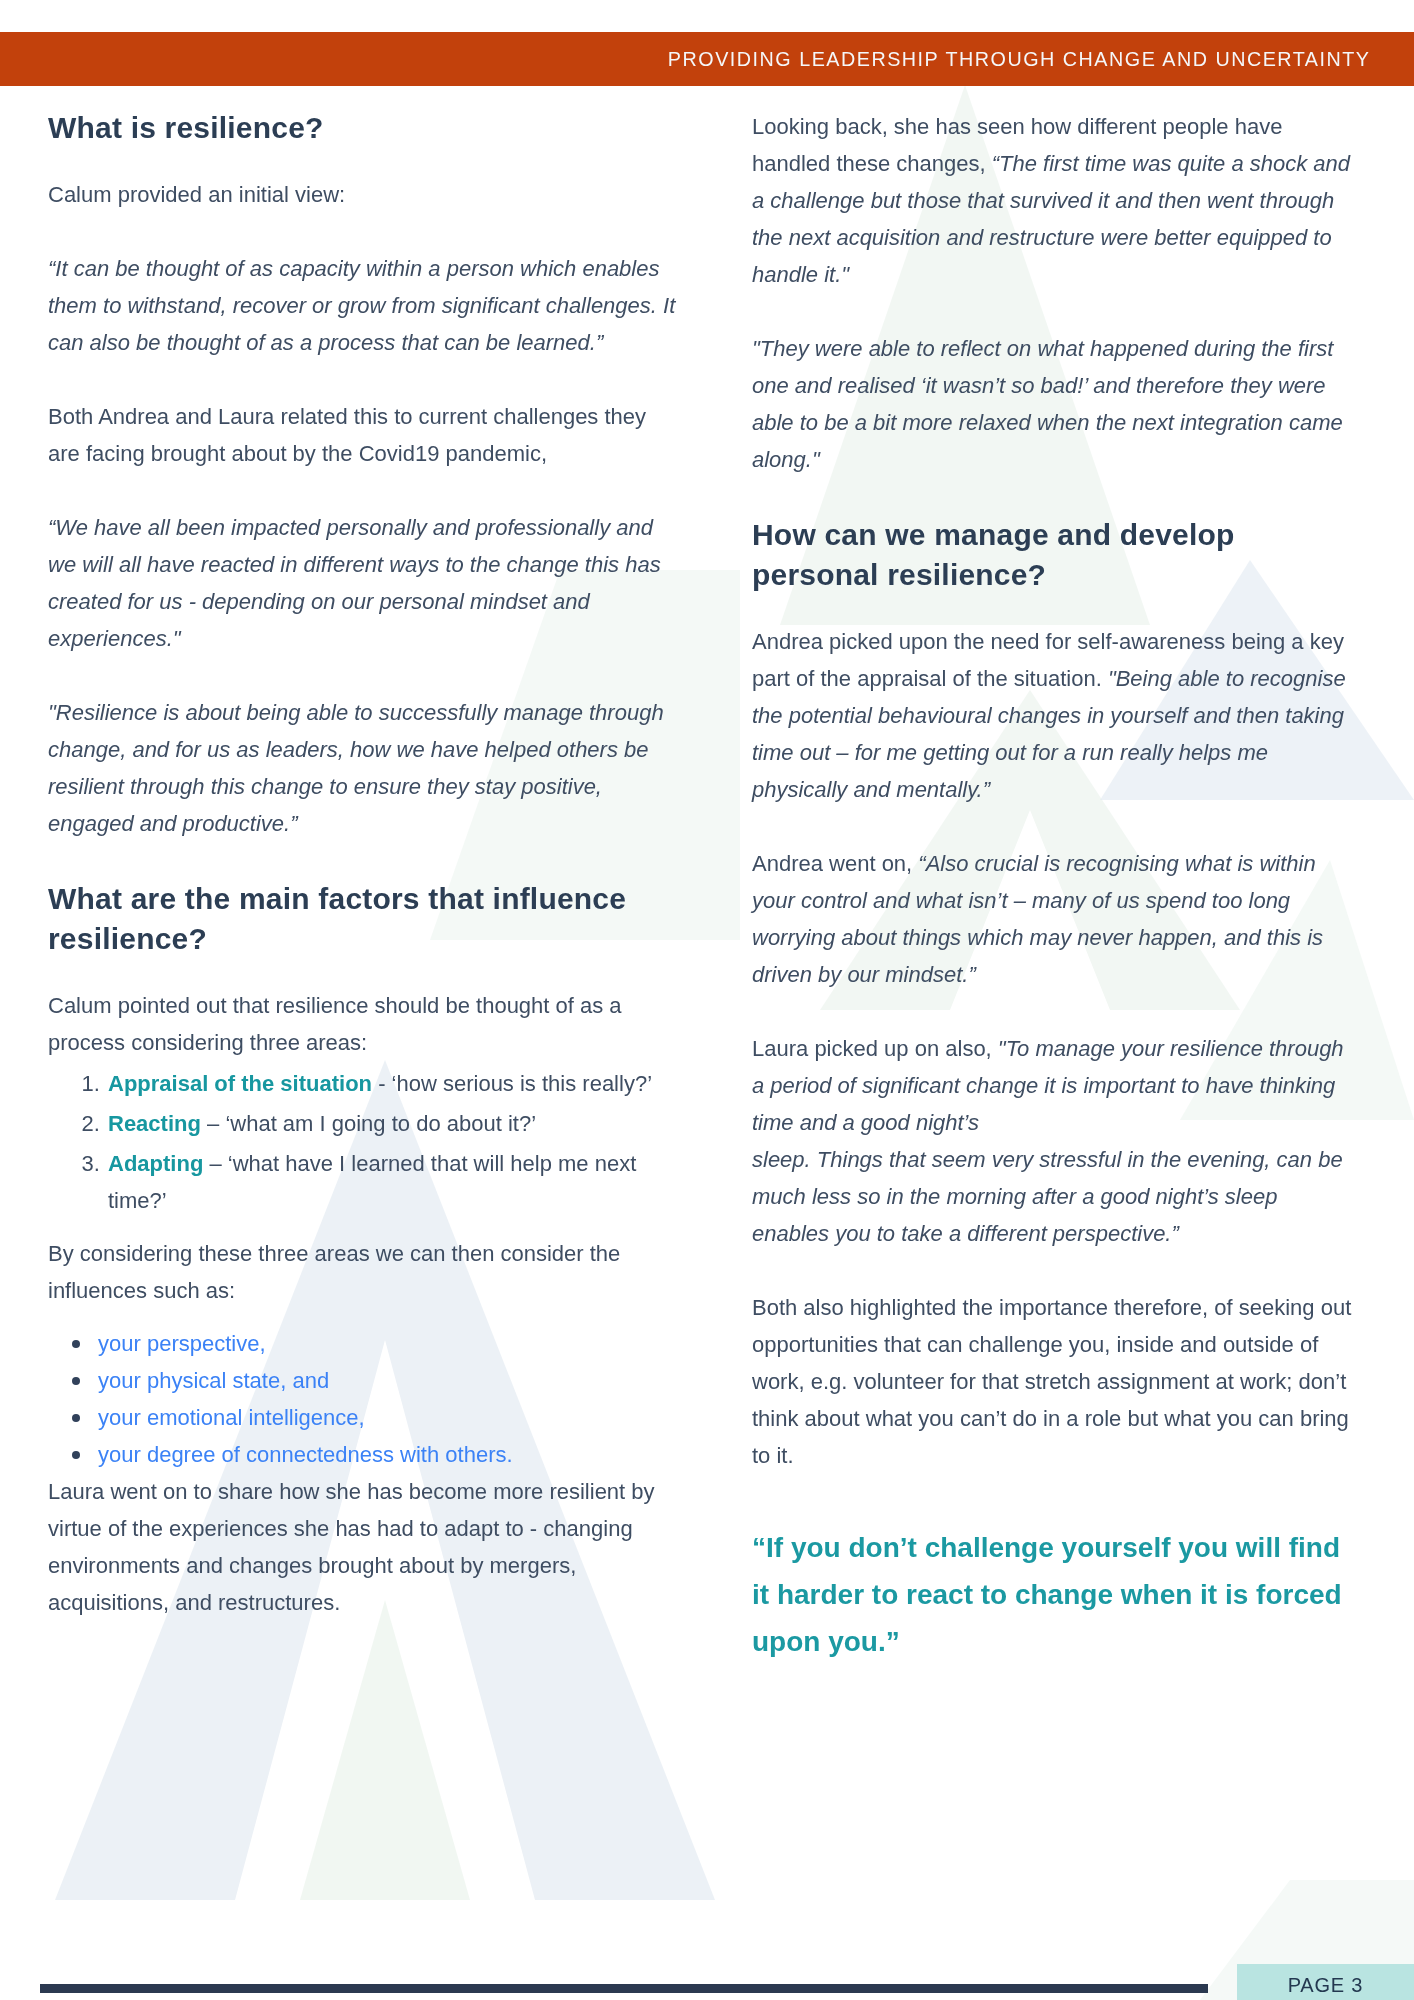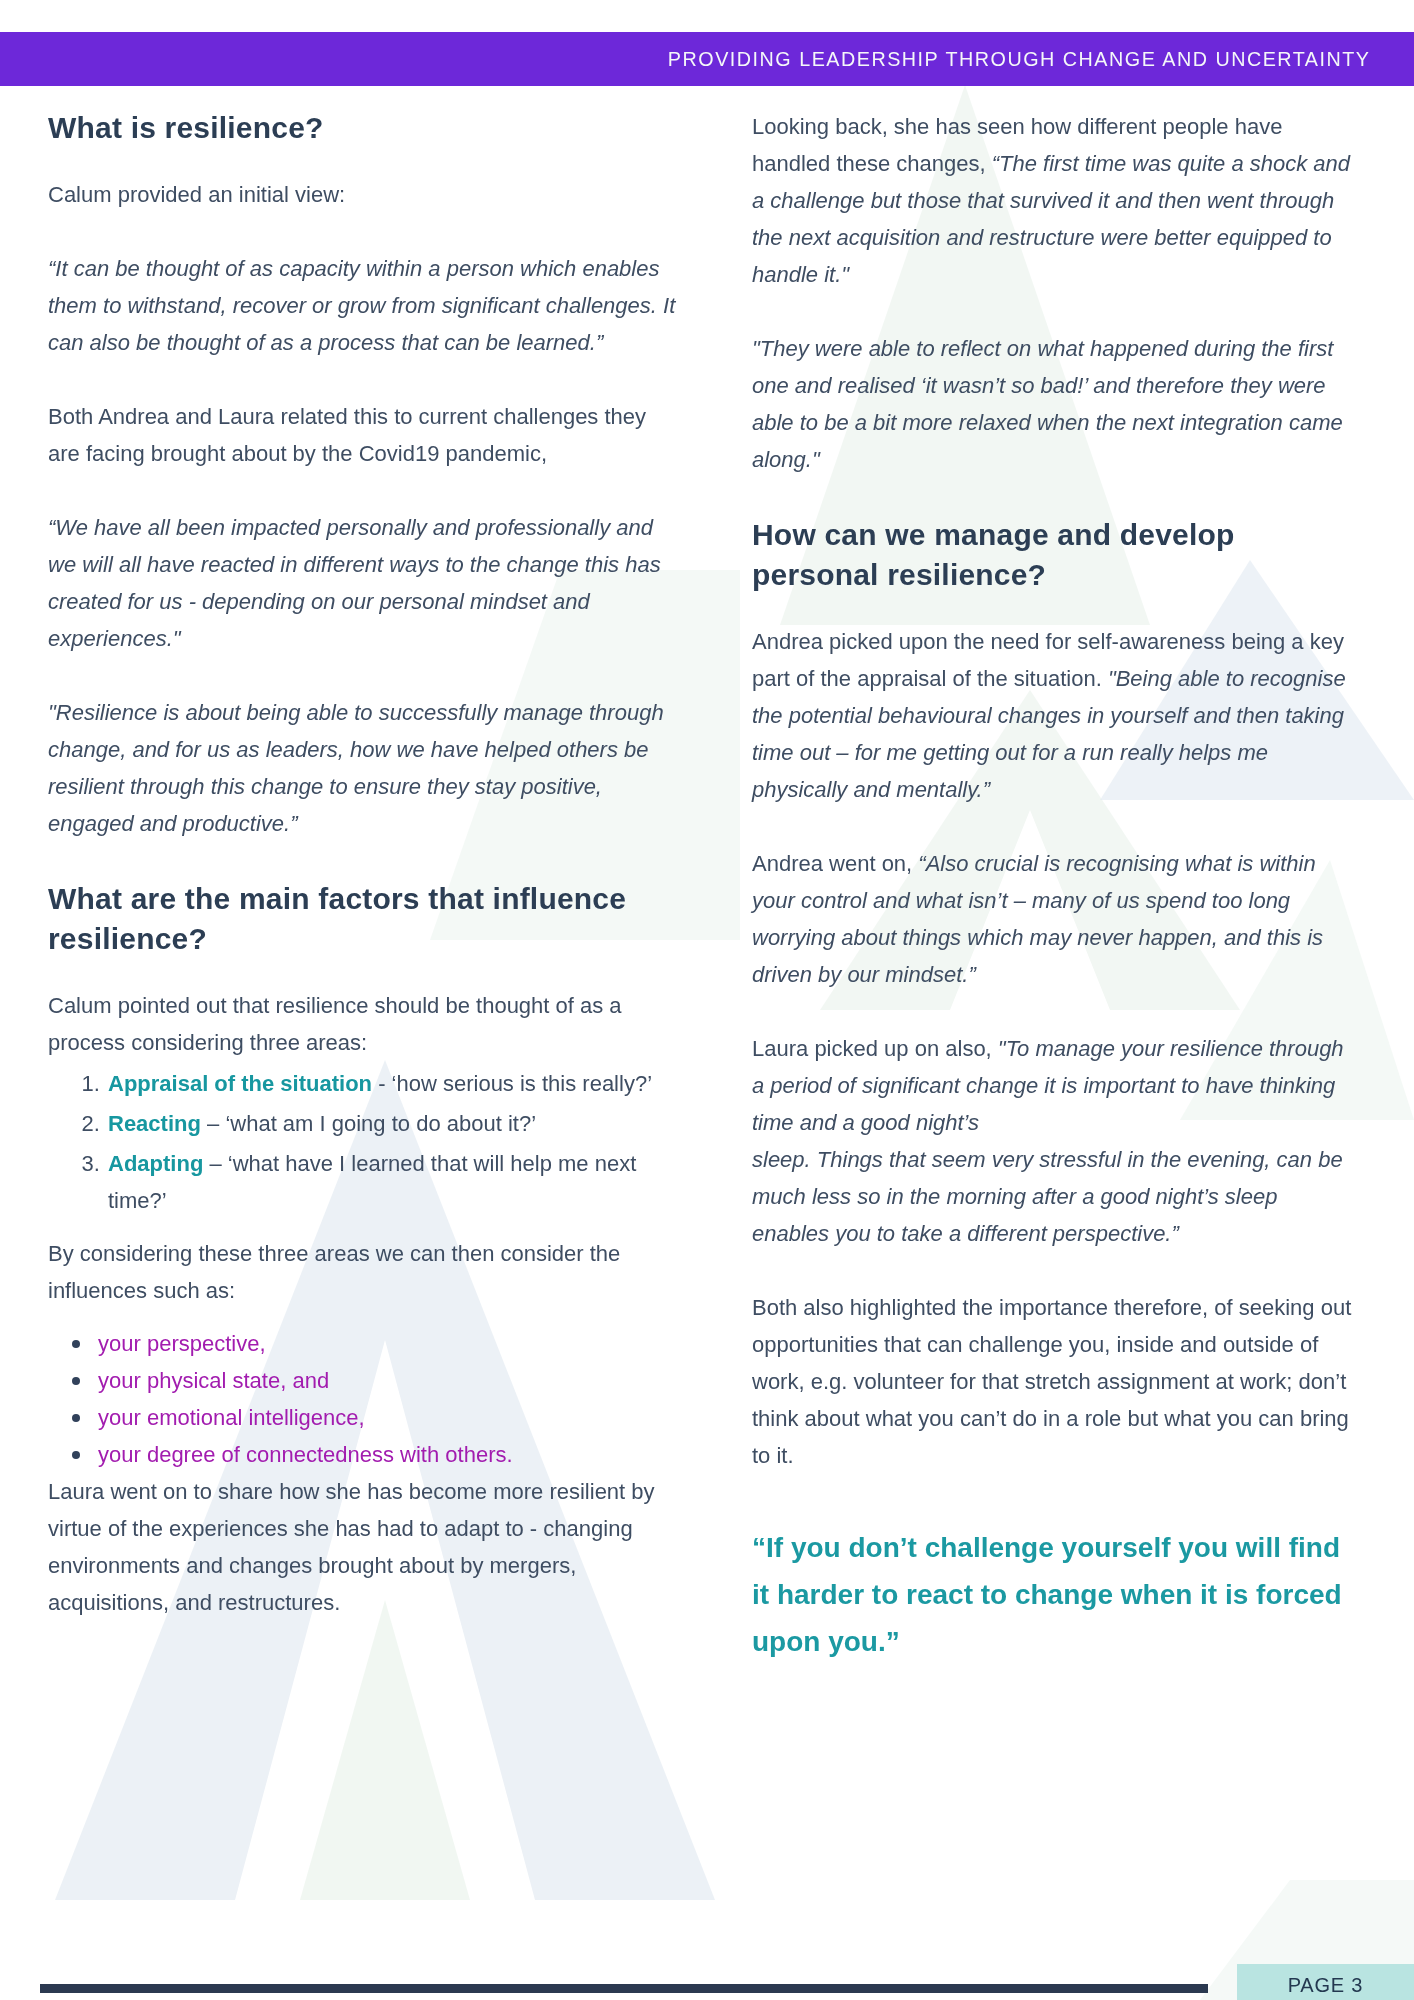--- a/index.html
+++ b/index.html
@@ -13,21 +13,21 @@
   }
   .watermark {
     position:absolute; inset:0; z-index:0; pointer-events:none;
   }
   .content { position:relative; z-index:1; }
 
   
   .top-bar {
     margin-top:32px;
     height:54px;
-    background:#6d28d9;
+    background:#c2410c;
     display:flex; align-items:center; justify-content:flex-end;
     padding-right:44px;
   }
   .top-bar-title {
     color:#f5f7f9;
     font-size:21px;
     font-weight:400;
     letter-spacing:1.6px;
     transform:scaleX(.94);
     transform-origin:right center;
@@ -72,21 +72,21 @@
   ol.factors li { margin-bottom:3px; padding-left:2px; }
   .term { color:#1797a0; font-weight:700; }
 
   
   ul.influences {
     list-style:none;
     margin:16px 0 0 0;
     padding-left:22px;
     font-size:22px; line-height:37px;
   }
-  ul.influences li { position:relative; padding-left:28px; color:#a21caf; }
+  ul.influences li { position:relative; padding-left:28px; color:#3b82f6; }
   ul.influences li::before {
     content:"";
     position:absolute; left:2px; top:15px;
     width:8px; height:8px; border-radius:50%;
     background:#31415a;
   }
   .after-bullets { margin-top:18px; }
 
   
   .pull-quote {

